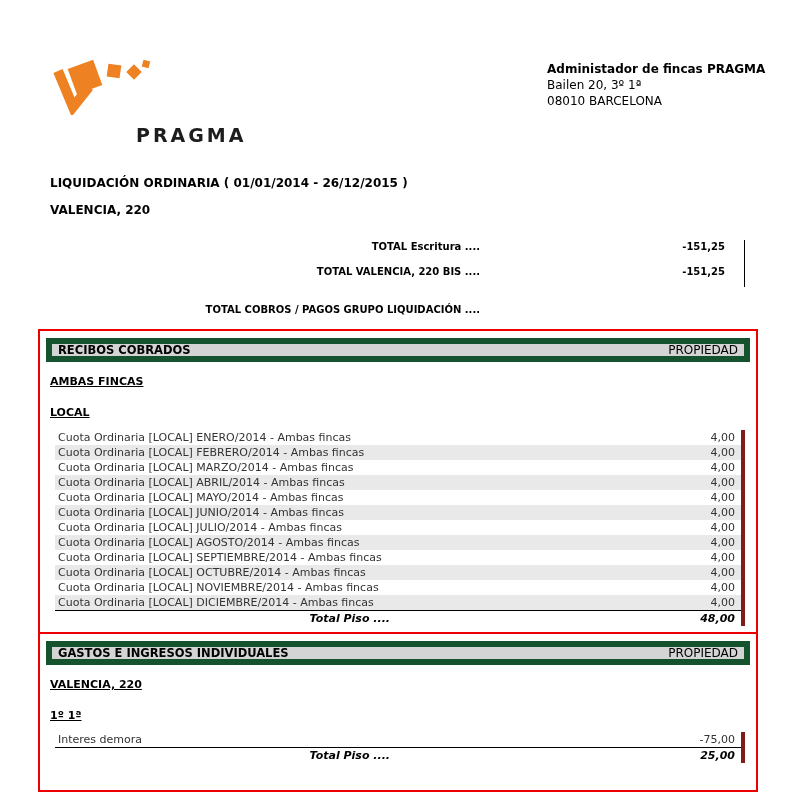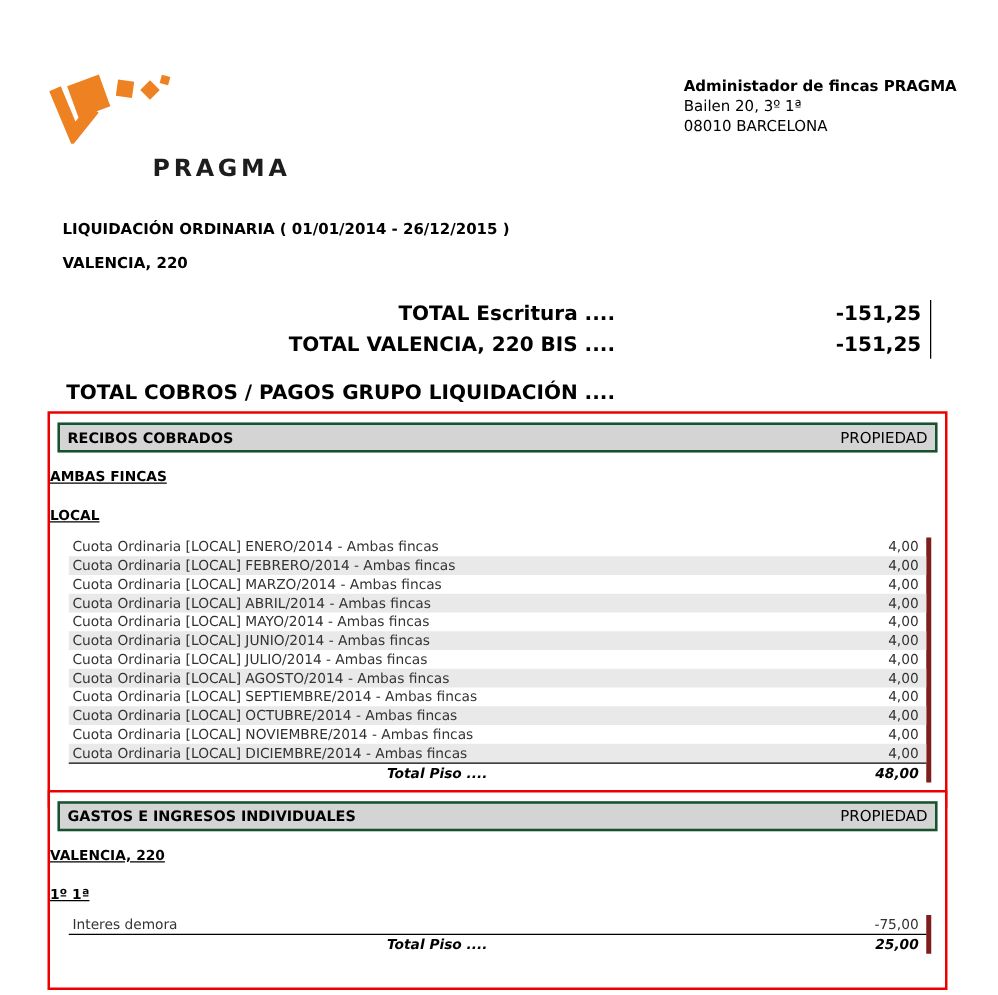--- a/index.html
+++ b/index.html
@@ -1,42 +1,42 @@
 <!DOCTYPE html>
 <html><head>
 <meta charset="utf-8">
 <style>
   html,body{margin:0;padding:0;}
   body{
     width:798px;height:796px;position:relative;background:#ffffff;overflow:hidden;
     font-family:"DejaVu Sans","Liberation Sans",sans-serif;color:#000;
   }
   
-  .logo-wrap{position:absolute;left:36px;top:35px;width:170px;height:80px;}
+  .logo-wrap{position:absolute;left:50px;top:35px;width:170px;height:80px;}
   .logo-text{position:absolute;left:86px;top:89px;font-size:19px;font-weight:bold;
     letter-spacing:3px;color:#1d1d1d;}
   
   .office{position:absolute;left:527px;top:61px;font-size:12px;line-height:16px;margin-left:20px;}
   .office .name{font-weight:bold;}
   
   .doc-title{position:absolute;left:50px;top:176px;font-size:12px;font-weight:bold;}
   .doc-subtitle{position:absolute;left:50px;top:203px;font-size:12px;font-weight:bold;}
   
-  .sumrow{position:absolute;left:38px;width:699px;display:flex;font-size:16px;font-weight:bold;}
+  .sumrow{position:absolute;left:26px;width:699px;display:flex;font-size:10px;font-weight:bold;}
   .sumrow .slbl{width:454px;text-align:right;white-space:nowrap;}
   .sumrow .sval{flex:1;text-align:right;}
   .vline-top{position:absolute;left:744px;top:240px;width:1px;height:47px;background:#000;}
   
   .box{position:absolute;left:38px;width:720px;border:2px solid #ee0000;
     box-sizing:border-box;background:#fff;}
-  .box-header{margin:7px 6px 0 6px;height:24px;background:#d4d4d4;border:2px solid #14532d;
+  .box-header{margin:7px 6px 0 6px;height:24px;background:#d4d4d4;border:6px solid #14532d;
     display:flex;align-items:center;justify-content:space-between;padding:0 6px;box-sizing:border-box;}
   .box-header .bh-title{font-size:11.5px;font-weight:bold;}
   .box-header .bh-corner{font-size:12px;font-weight:normal;}
-  .group-heading{font-size:11px;font-weight:bold;text-decoration:underline;white-space:nowrap;}
+  .group-heading{margin-left:10px;font-size:11px;font-weight:bold;text-decoration:underline;white-space:nowrap;}
   .gh1{margin-top:13px;}
   .gh2{margin-top:18px;}
   .rows{margin:11px 0 0 15px;width:690px;border-right:4px solid #7f1d1d;box-sizing:border-box;}
   .row{display:flex;height:15px;line-height:15px;font-size:11px;color:#333;
     padding:0 6px 0 3px;box-sizing:border-box;white-space:nowrap;}
   .row.item:nth-child(even){background:#e9e9e9;}
   .row .lbl{flex:1;overflow:hidden;}
   .row .val{text-align:center;}
   .trow{display:flex;height:16px;line-height:16px;font-size:11px;font-weight:bold;color:#000;
     border-top:1px solid #000;box-sizing:border-box;font-style:italic;}

